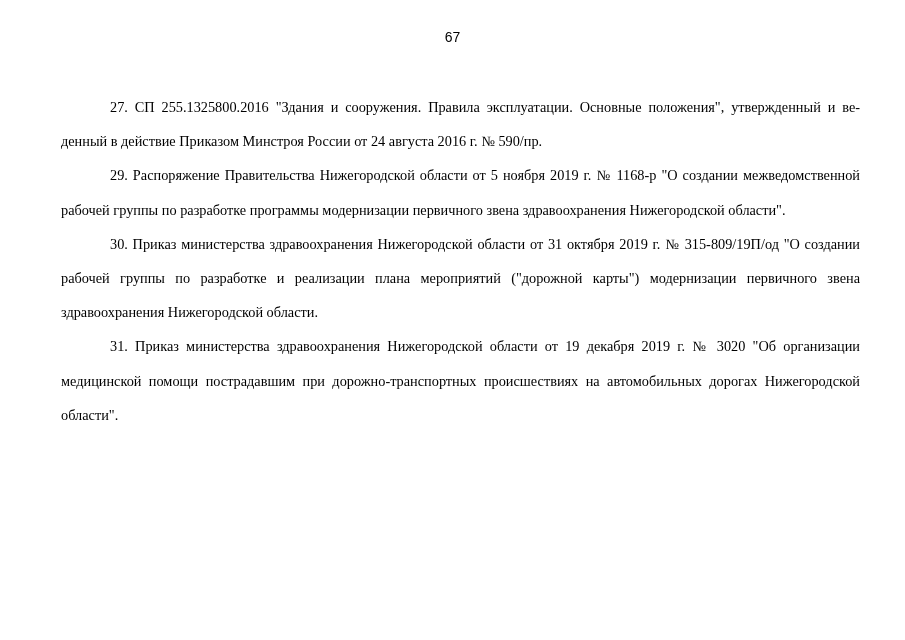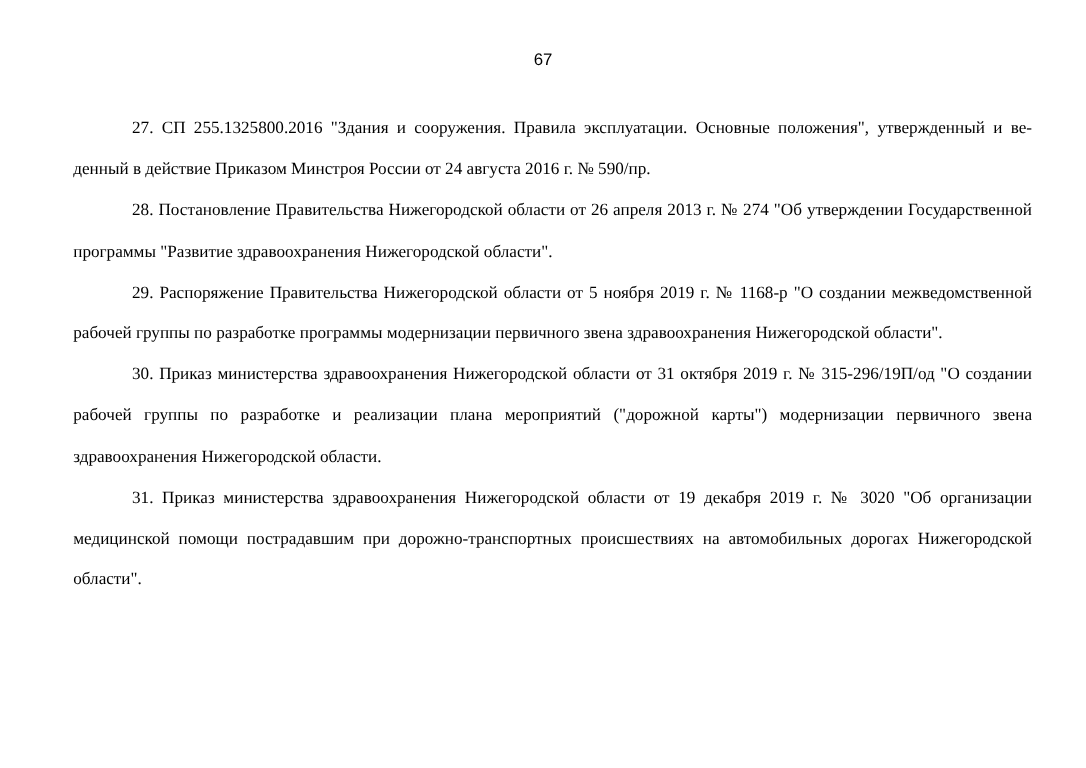--- a/index.html
+++ b/index.html
@@ -10,21 +10,21 @@
     body {
       width: 905px;
       height: 640px;
       position: relative;
       overflow: hidden;
       font-family: "Liberation Serif", "DejaVu Serif", serif;
       color: #000000;
     }
     .page-number {
       position: absolute;
-      top: 41px;
+      top: 29px;
       left: 0;
       width: 905px;
       text-align: center;
       font-size: 14px;
       font-family: "Liberation Sans", "DejaVu Sans", sans-serif;
       line-height: 16px;
     }
     .doc-body {
       position: absolute;
       top: 90px;
@@ -40,17 +40,16 @@
       hyphens: manual;
     }
   </style>
 </head>
 <body>
 
 <div class="page-number">67</div>
 
 <div class="doc-body">
   <p class="list-item">27. СП 255.1325800.2016 "Здания и сооружения. Правила эксплуатации. Основные положения", утвержденный и ве­денный в действие Приказом Минстроя России от 24 августа 2016 г. № 590/пр.</p>
-  <p class="list-item">28. Постановление Правительства Нижегородской области от 26 апреля 2013 г. № 274 "Об утверждении Государ­ственной программы "Развитие здравоохранения Нижегородской области".</p>
   <p class="list-item">29. Распоряжение Правительства Нижегородской области от 5 ноября 2019 г. № 1168-р "О создании межведомствен­ной рабочей группы по разработке программы модернизации первичного звена здравоохранения Нижегородской области".</p>
-  <p class="list-item">30. Приказ министерства здравоохранения Нижегородской области от 31 октября 2019 г. № 315-296/19П/од "О со­здании рабочей группы по разработке и реализации плана мероприятий ("дорожной карты") модернизации первичного звена здравоохранения Нижегородской области.</p>
+  <p class="list-item">30. Приказ министерства здравоохранения Нижегородской области от 31 октября 2019 г. № 315-809/19П/од "О со­здании рабочей группы по разработке и реализации плана мероприятий ("дорожной карты") модернизации первичного звена здравоохранения Нижегородской области.</p>
   <p class="list-item">31. Приказ министерства здравоохранения Нижегородской области от 19 декабря 2019 г. № 3020 "Об организации медицинской помощи пострадавшим при дорожно-транспортных происшествиях на автомобильных дорогах Нижегород­ской области".</p>
 </div>
 
 </body></html>

